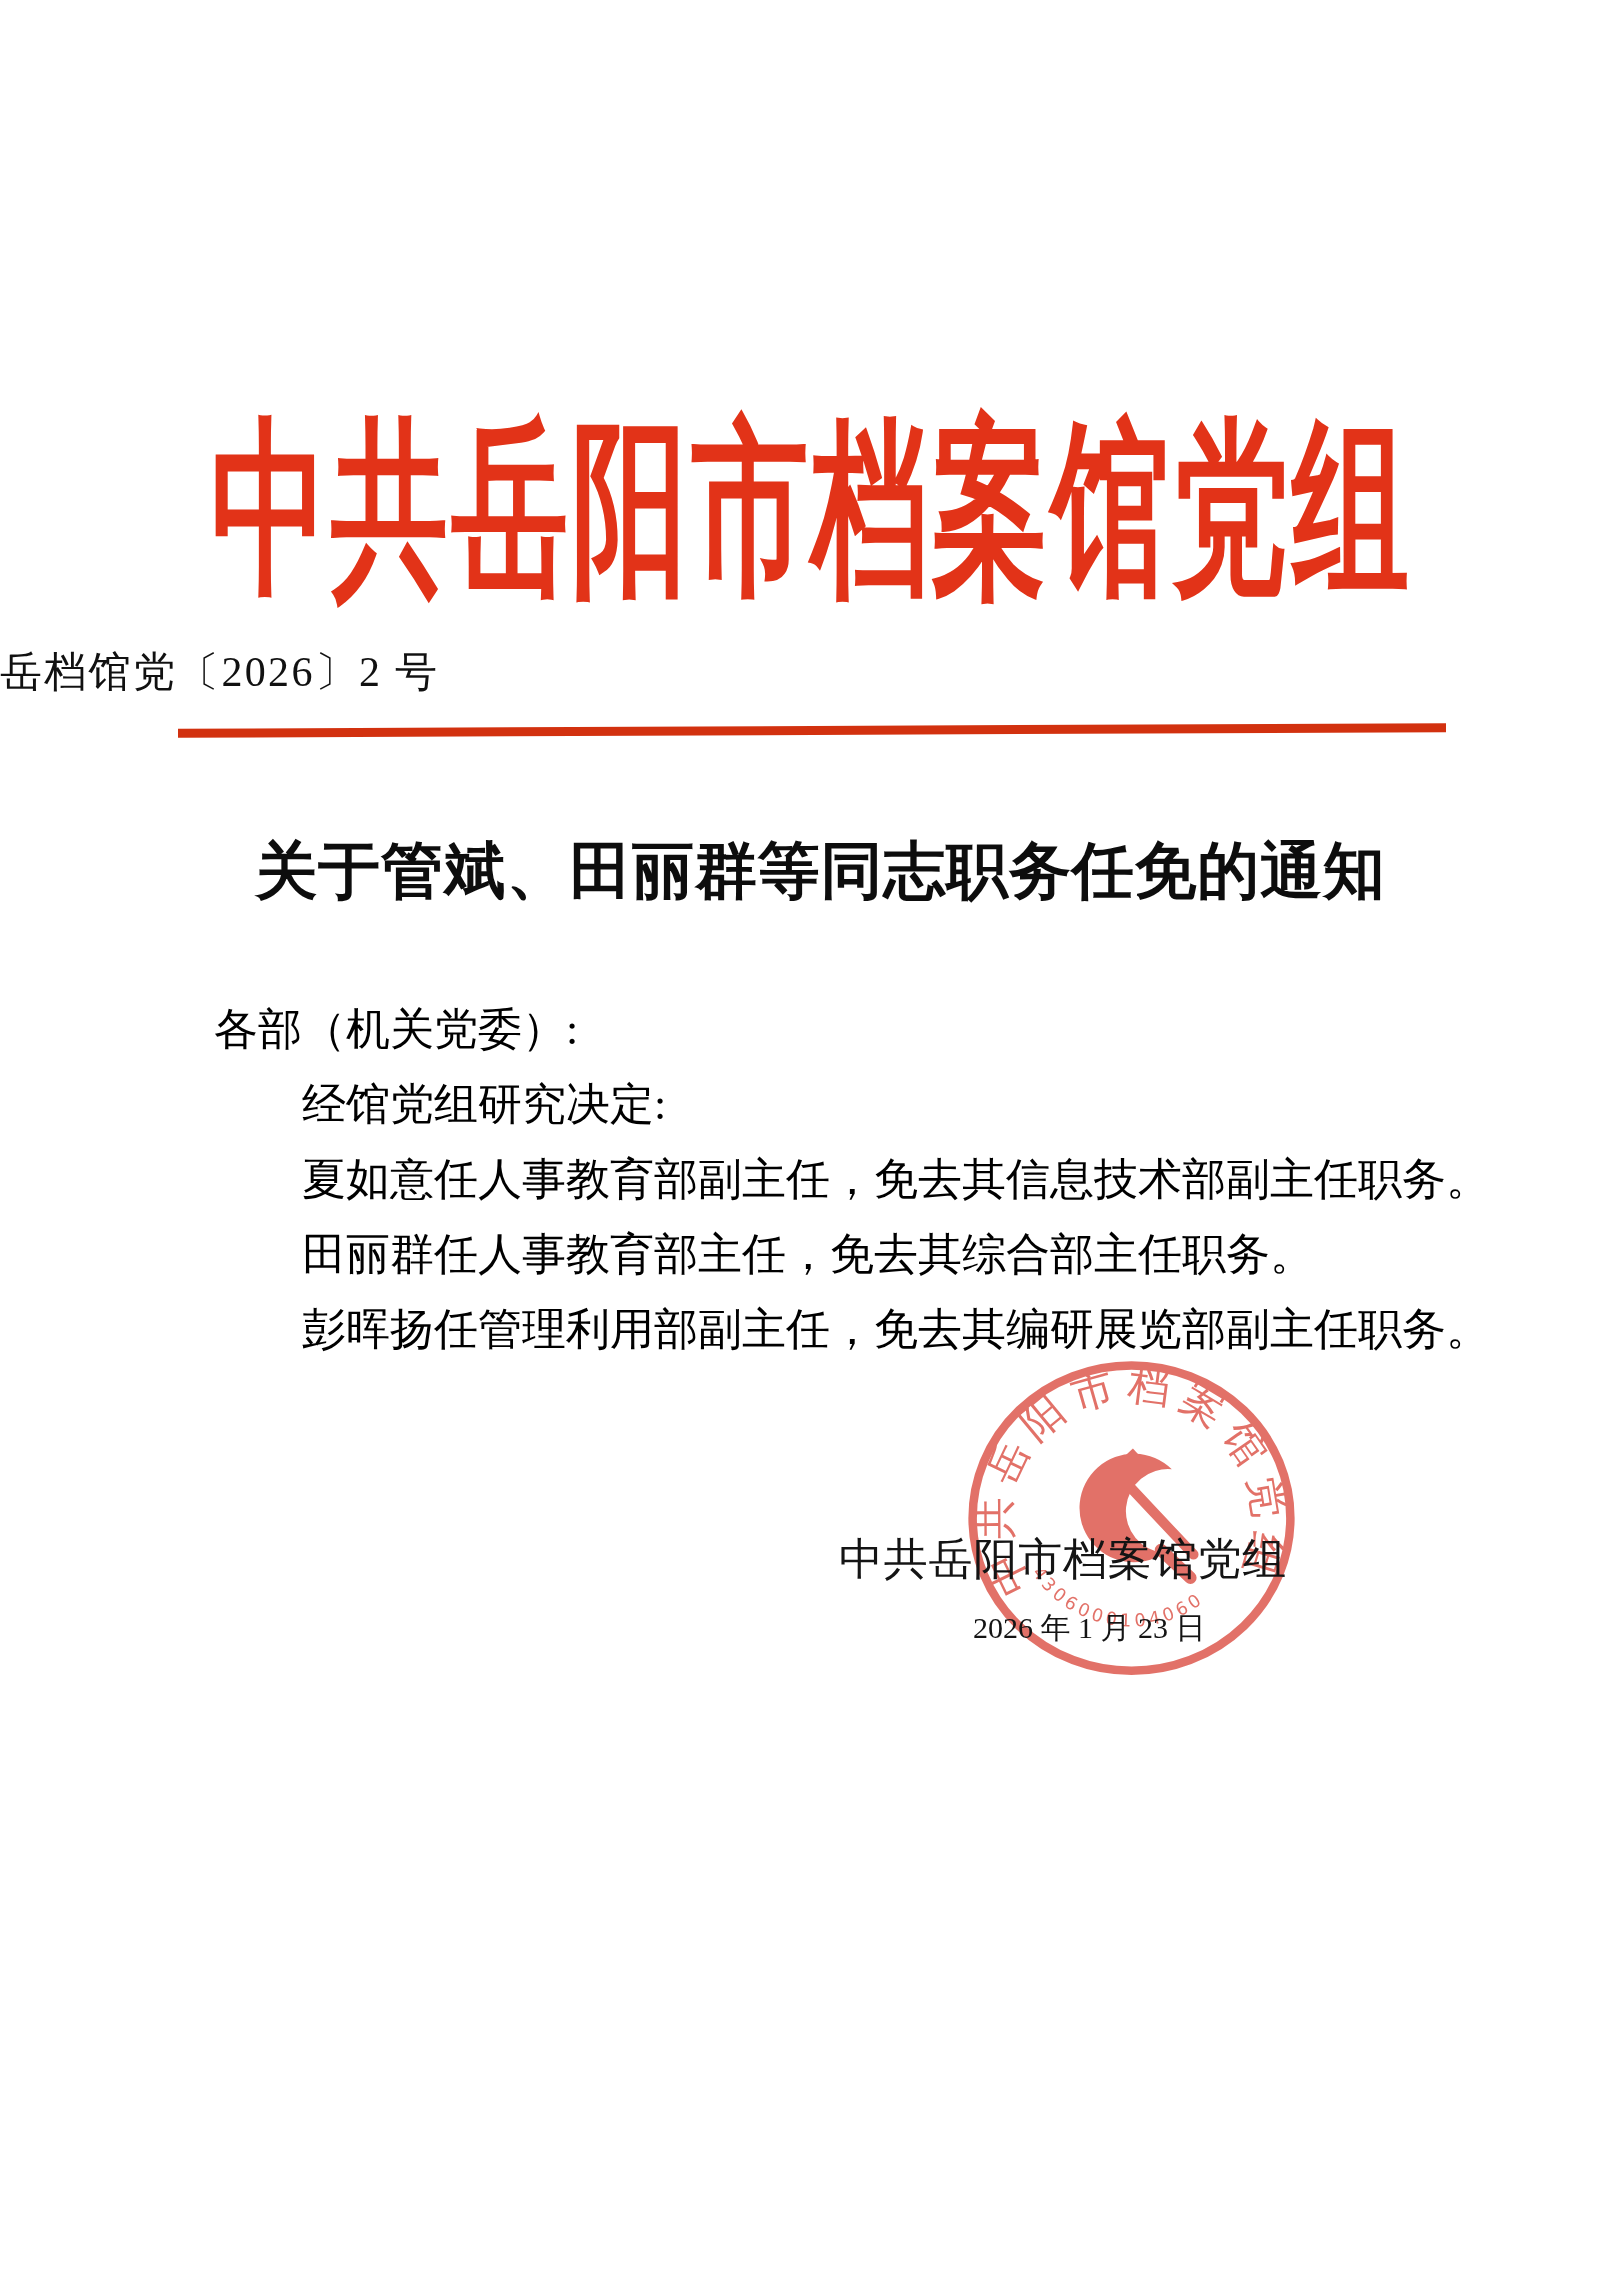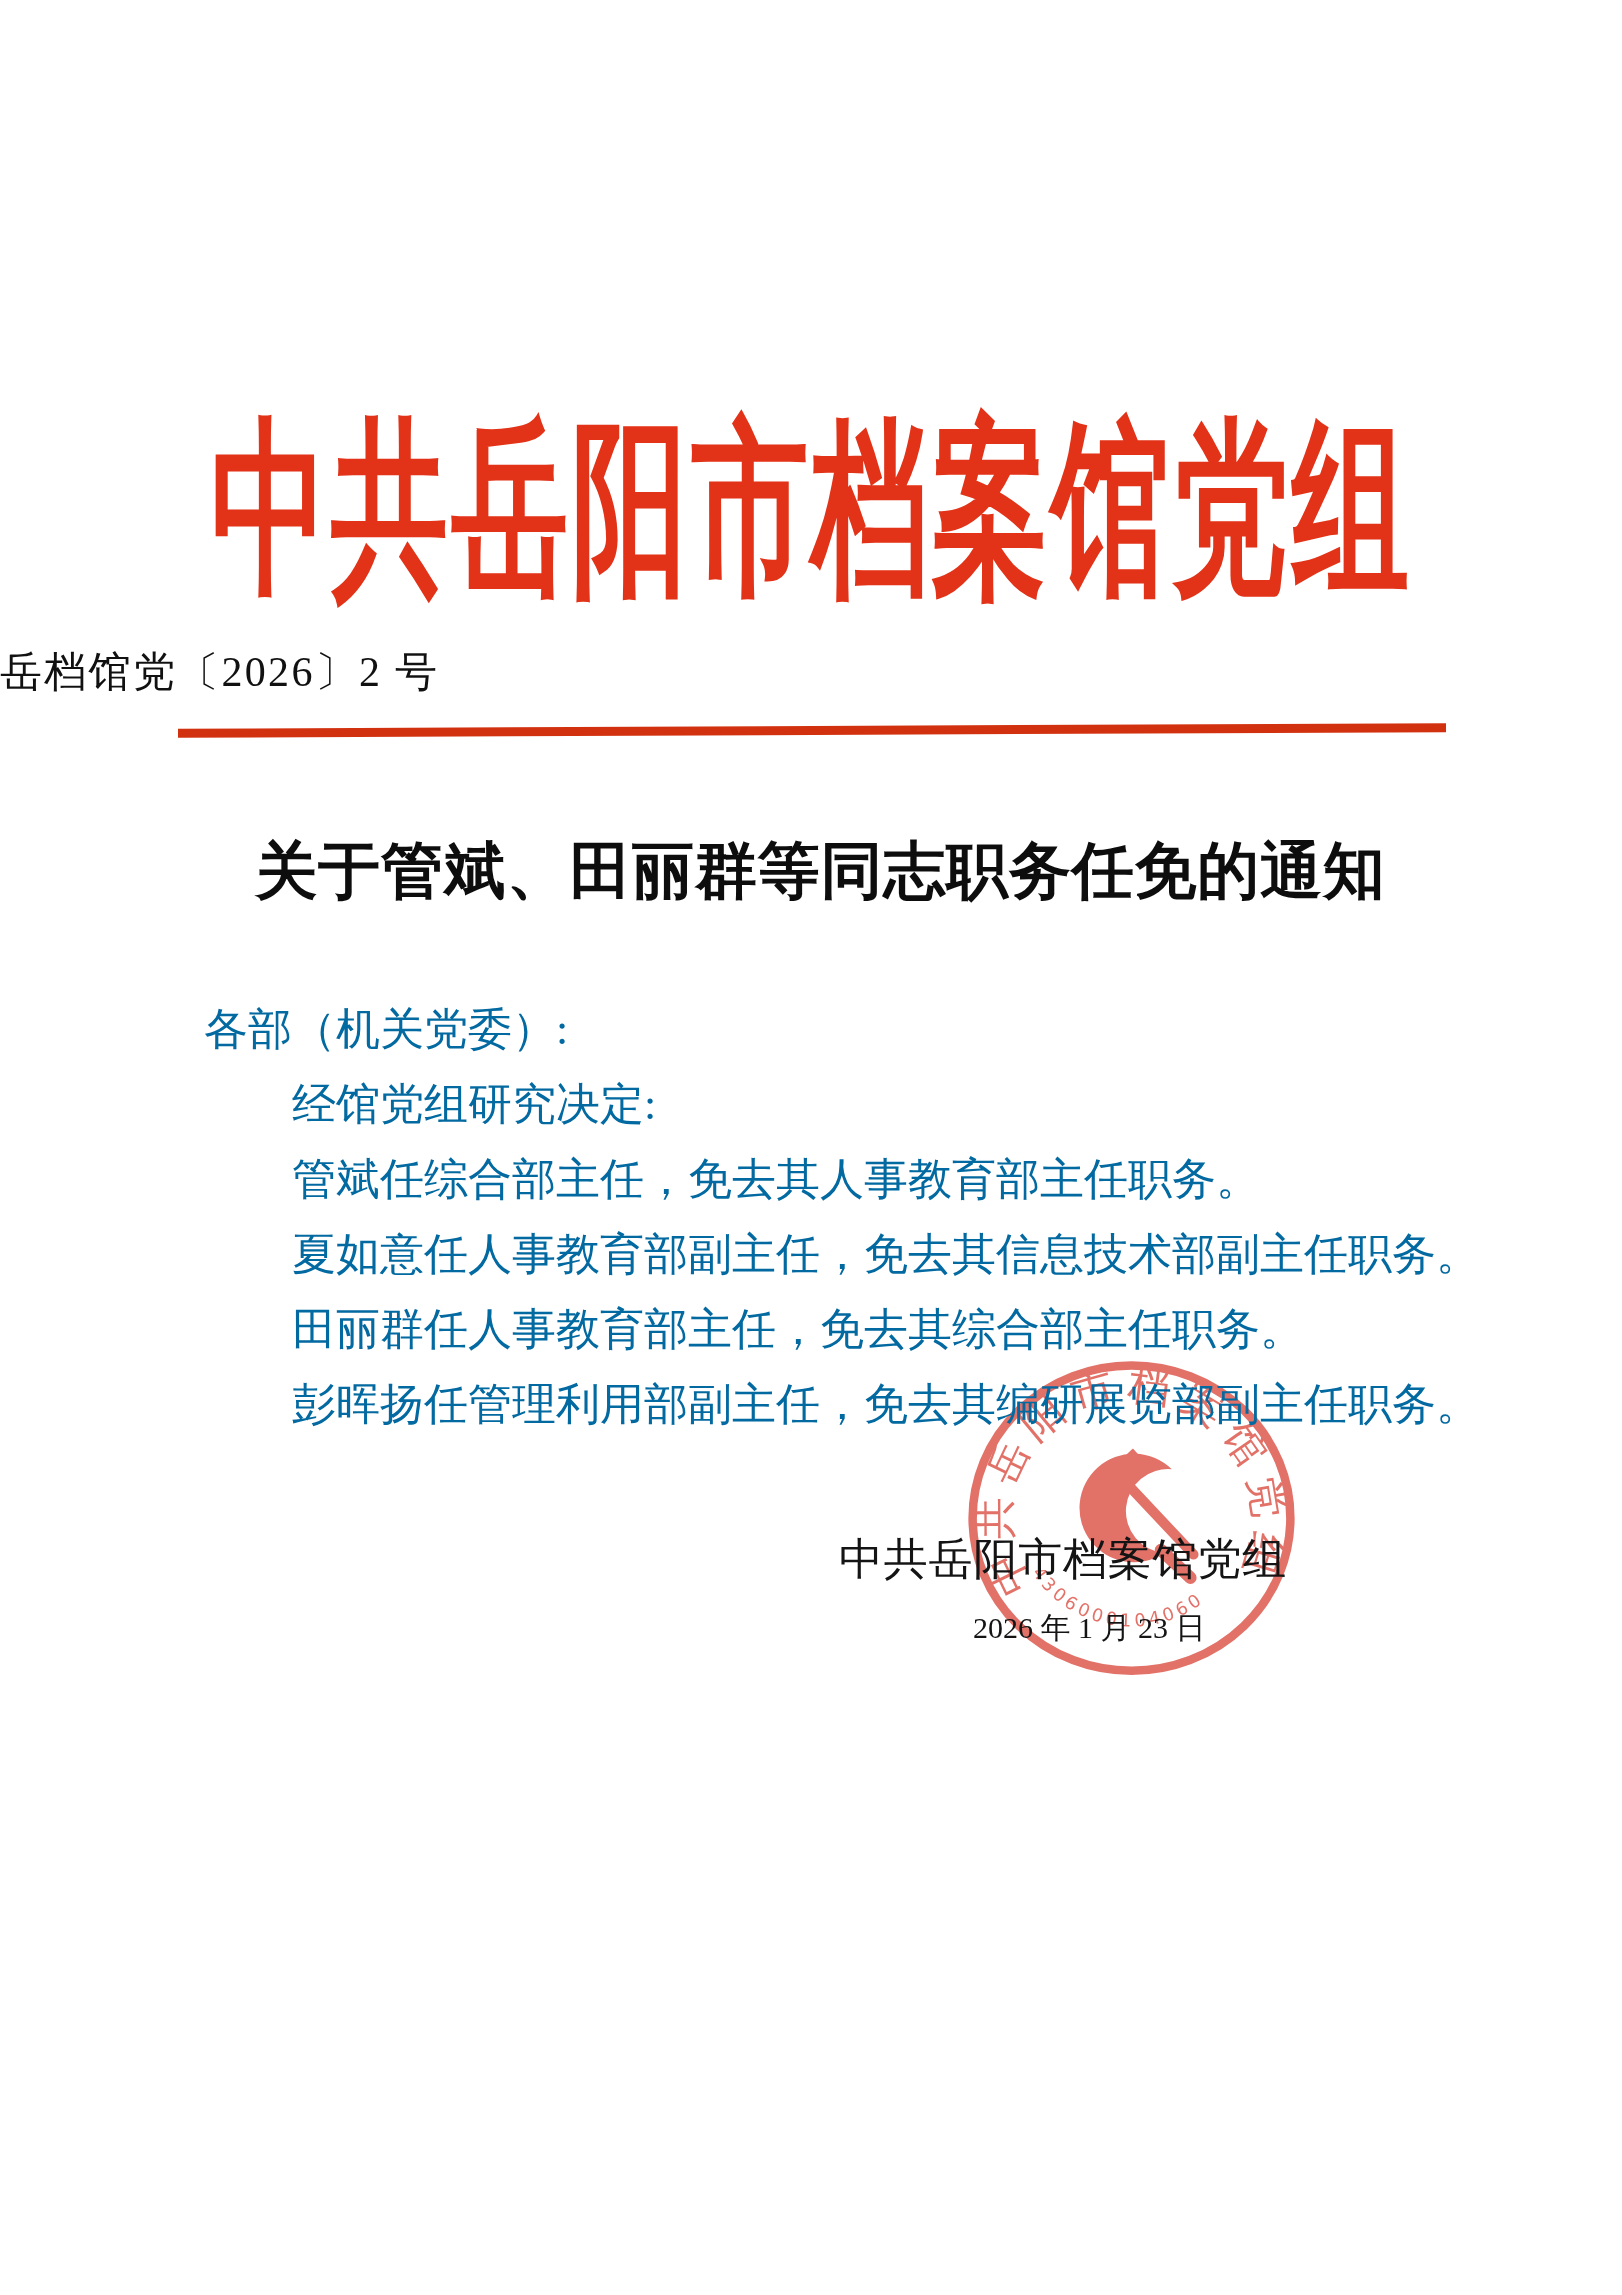--- a/index.html
+++ b/index.html
@@ -58,25 +58,25 @@
     font-size: 62px;
     font-weight: 700;
     letter-spacing: 0.8px;
     color: #0d0d0d;
     white-space: nowrap;
     margin-left: 9px;
   }
   .body-block {
     position: absolute;
     top: 992px;
-    left: 204px;
+    left: 214px;
     width: 1292px;
     font-size: 44px;
     line-height: 75px;
-    color: #0369a1;
+    color: #000000;
     z-index: 2;
   }
   .body-block p {
     margin: 0;
     white-space: nowrap;
   }
   .body-block p.indent {
     text-indent: 88px;
   }
   .signature {
@@ -117,21 +117,20 @@
 
   <div class="doc-number">岳档馆党〔2026〕2 号</div>
 
   <div class="red-rule"></div>
 
   <div class="doc-title">关于管斌、田丽群等同志职务任免的通知</div>
 
   <div class="body-block">
     <p>各部（机关党委）:</p>
     <p class="indent">经馆党组研究决定:</p>
-    <p class="indent">管斌任综合部主任，免去其人事教育部主任职务。</p>
     <p class="indent">夏如意任人事教育部副主任，免去其信息技术部副主任职务。</p>
     <p class="indent">田丽群任人事教育部主任，免去其综合部主任职务。</p>
     <p class="indent">彭晖扬任管理利用部副主任，免去其编研展览部副主任职务。</p>
   </div>
 
   <div class="signature">中共岳阳市档案馆党组</div>
 
   <div class="doc-date">2026 年 1 月 23 日</div>
 
   <svg class="stamp" viewBox="0 0 440 420" xmlns="http://www.w3.org/2000/svg">

